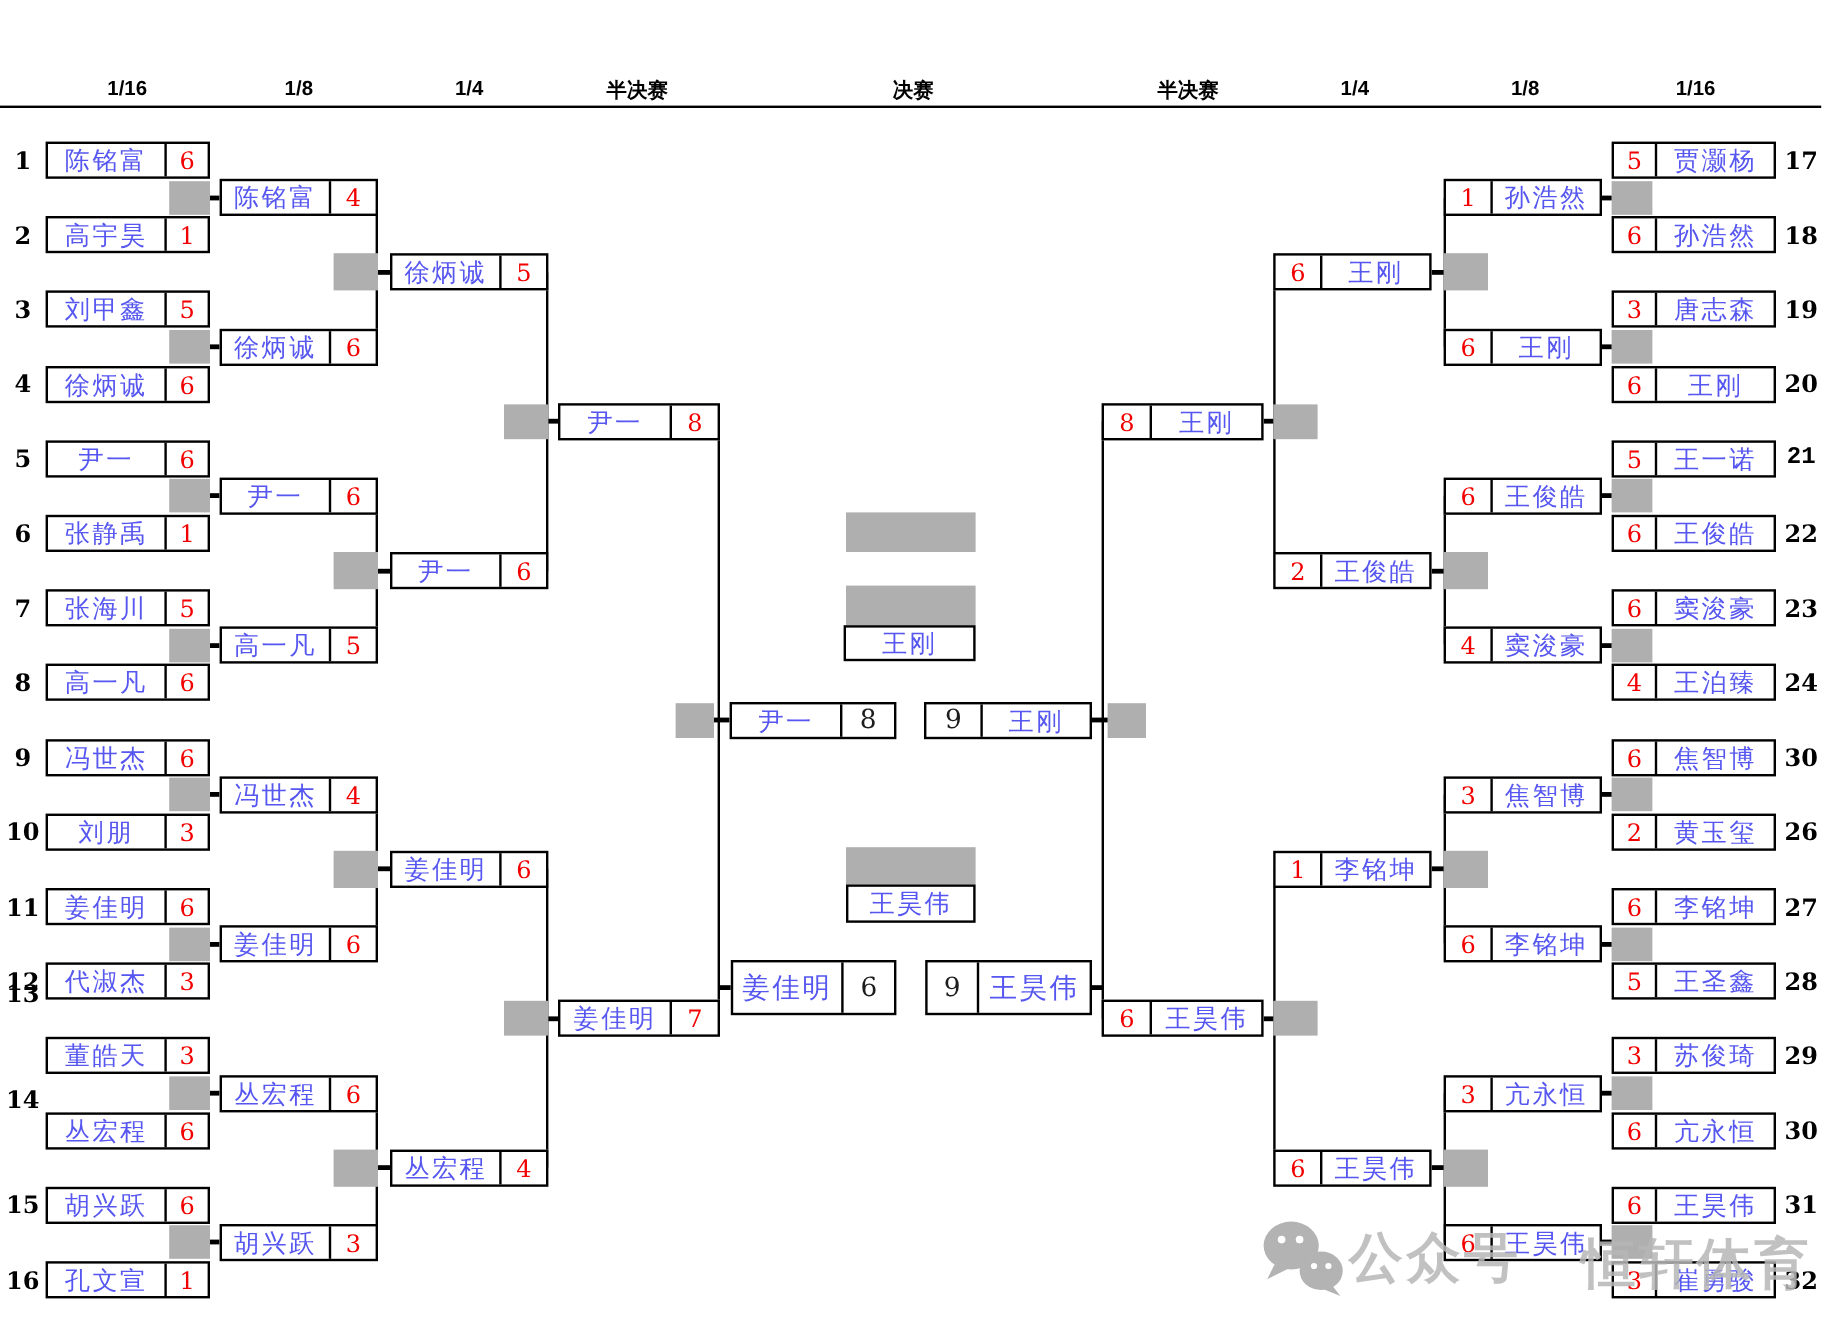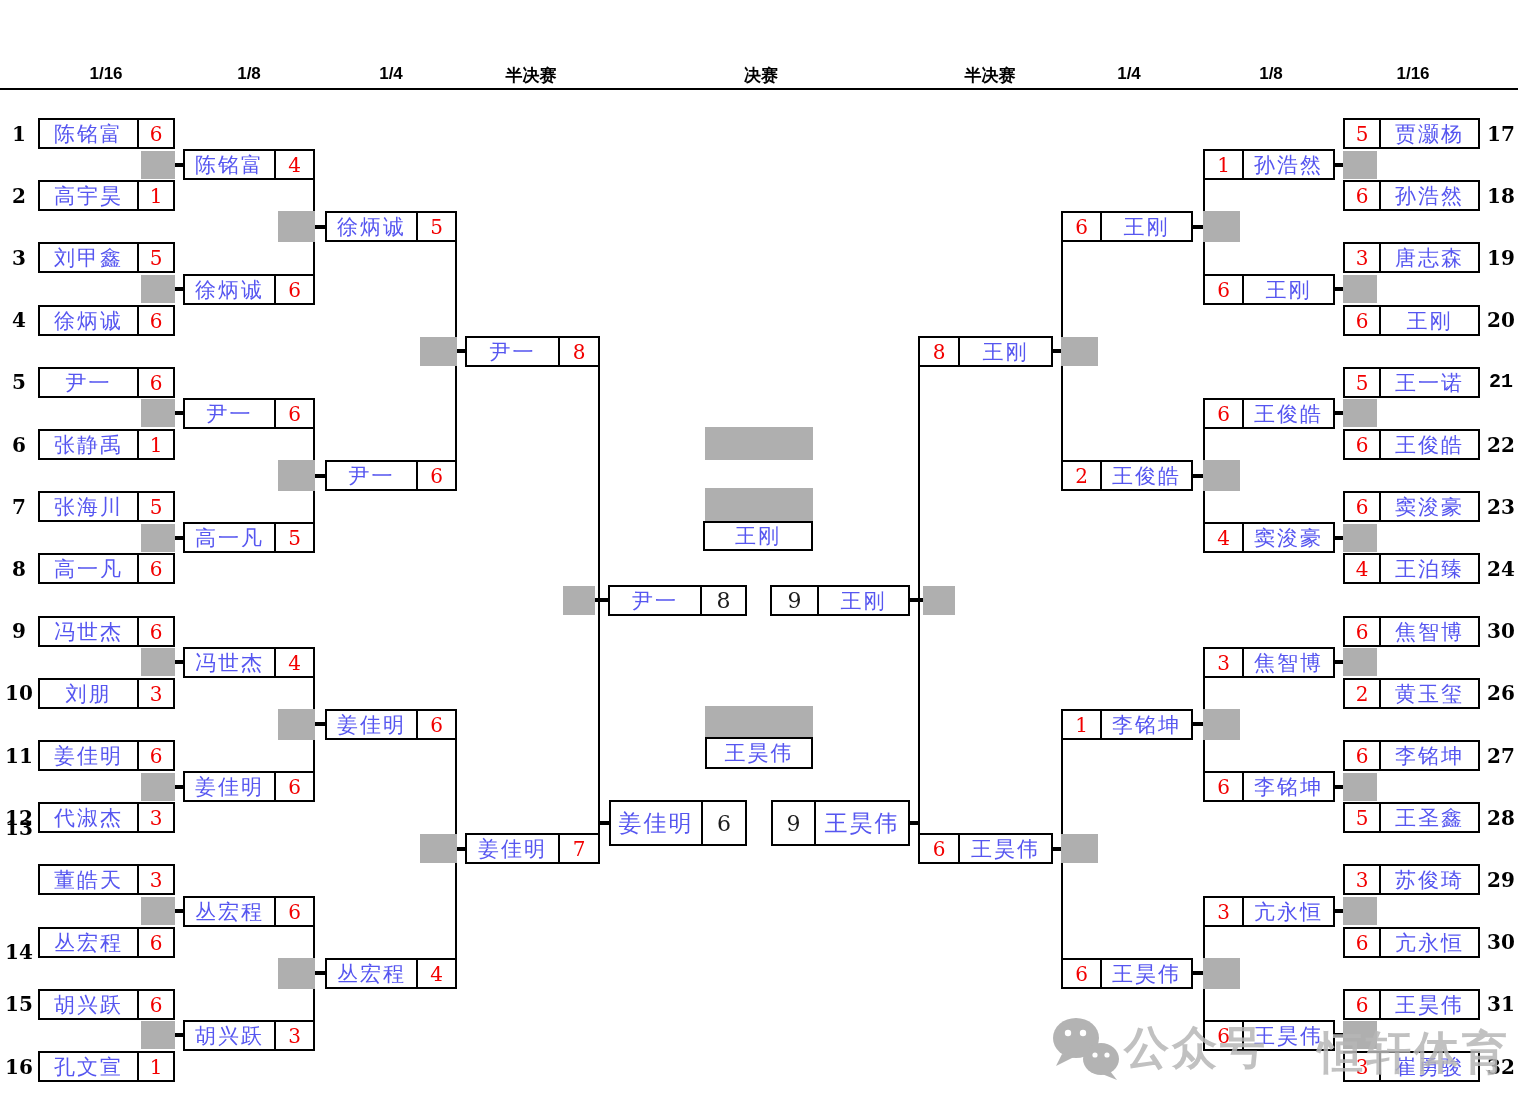--- a/index.html
+++ b/index.html
@@ -109,21 +109,21 @@
       <span class="seed" style="left: 4px; top: 806px;">12</span>
       <div class="box" style="left: 38px; top: 864px; width: 137px; height: 31px;">
         <span class="cell ncell">董皓天</span>
         <span class="cell scell divL" style="width: 34px;">3</span>
       </div>
       <span class="seed" style="left: 4px; top: 816px;">13</span>
       <div class="box" style="left: 38px; top: 927px; width: 137px; height: 31px;">
         <span class="cell ncell">丛宏程</span>
         <span class="cell scell divL" style="width: 34px;">6</span>
       </div>
-      <span class="seed" style="left: 4px; top: 940px;">14</span>
+      <span class="seed" style="left: 4px; top: 904px;">14</span>
       <div class="box" style="left: 38px; top: 989px; width: 137px; height: 31px;">
         <span class="cell ncell">胡兴跃</span>
         <span class="cell scell divL" style="width: 34px;">6</span>
       </div>
       <span class="seed" style="left: 4px; top: 992px;">15</span>
       <div class="box" style="left: 38px; top: 1051px; width: 137px; height: 31px;">
         <span class="cell ncell">孔文宣</span>
         <span class="cell scell divL" style="width: 34px;">1</span>
       </div>
       <span class="seed" style="left: 4px; top: 1055px;">16</span>

